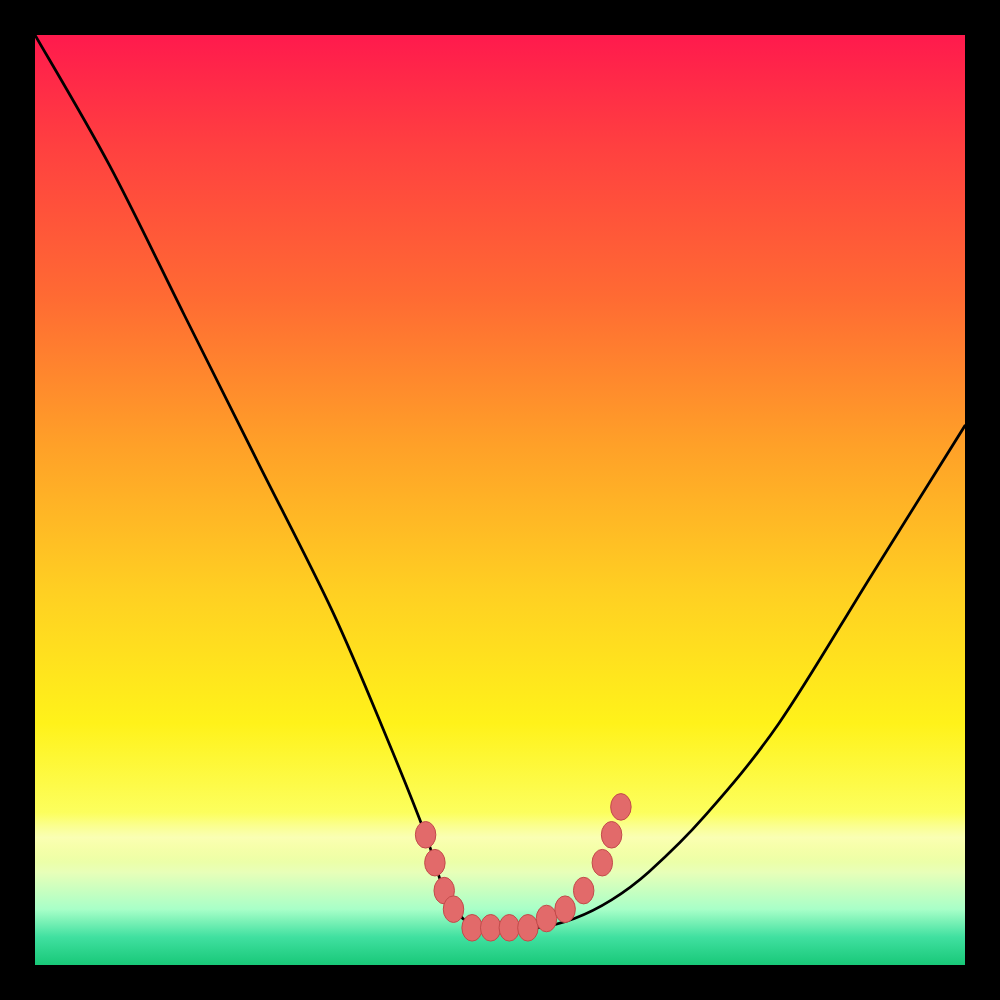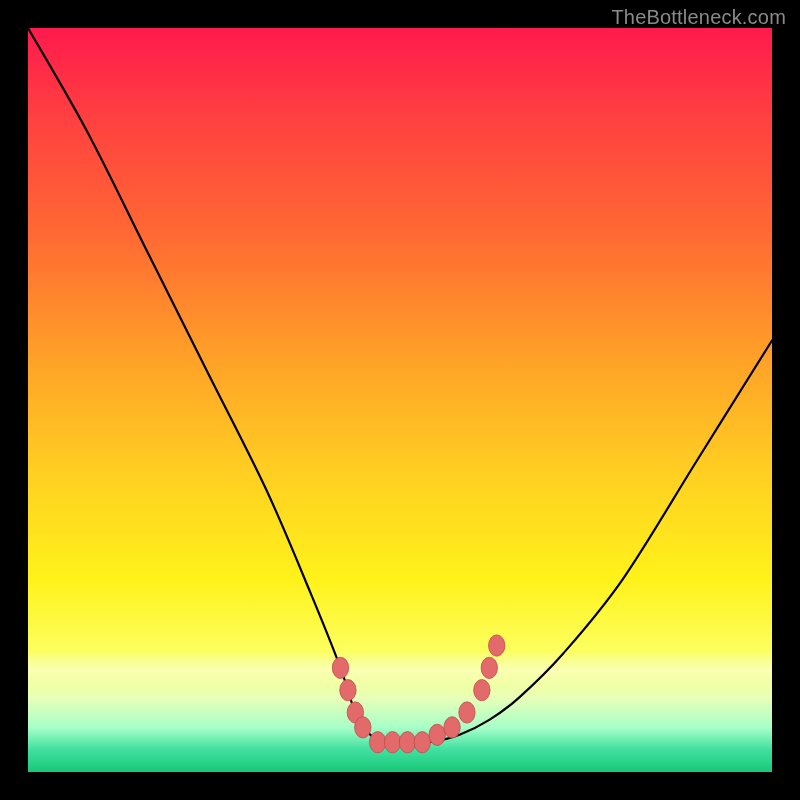--- a/index.html
+++ b/index.html
@@ -89,14 +89,13 @@
         <ellipse cx="394.32" cy="714.24" rx="8.184000000000001" ry="10.639200000000002" fill="#e26a6a" stroke="#c24a4a" stroke-width="0.8"></ellipse>
         <ellipse cx="409.20000000000005" cy="706.8" rx="8.184000000000001" ry="10.639200000000002" fill="#e26a6a" stroke="#c24a4a" stroke-width="0.8"></ellipse>
         <ellipse cx="424.08" cy="699.36" rx="8.184000000000001" ry="10.639200000000002" fill="#e26a6a" stroke="#c24a4a" stroke-width="0.8"></ellipse>
         <ellipse cx="438.96" cy="684.48" rx="8.184000000000001" ry="10.639200000000002" fill="#e26a6a" stroke="#c24a4a" stroke-width="0.8"></ellipse>
         <ellipse cx="453.84" cy="662.16" rx="8.184000000000001" ry="10.639200000000002" fill="#e26a6a" stroke="#c24a4a" stroke-width="0.8"></ellipse>
         <ellipse cx="461.28" cy="639.84" rx="8.184000000000001" ry="10.639200000000002" fill="#e26a6a" stroke="#c24a4a" stroke-width="0.8"></ellipse>
         <ellipse cx="468.72" cy="617.52" rx="8.184000000000001" ry="10.639200000000002" fill="#e26a6a" stroke="#c24a4a" stroke-width="0.8"></ellipse>
       </g>
   </svg>
 
-  <div class="watermark">TheBottleneck.com</div>
 </div>
 
 </body></html>

